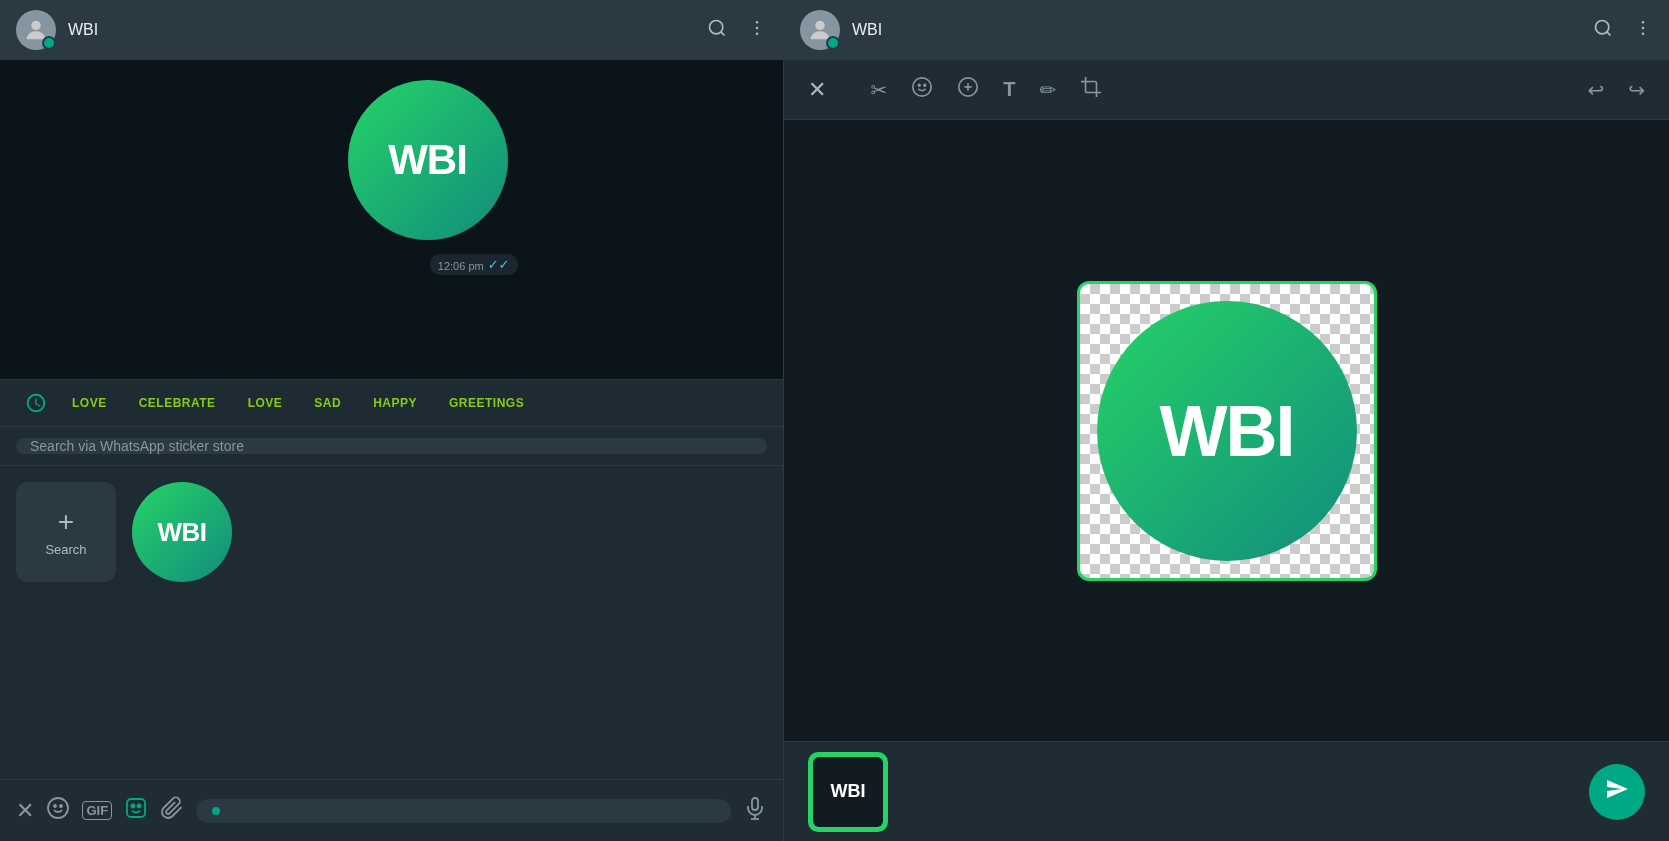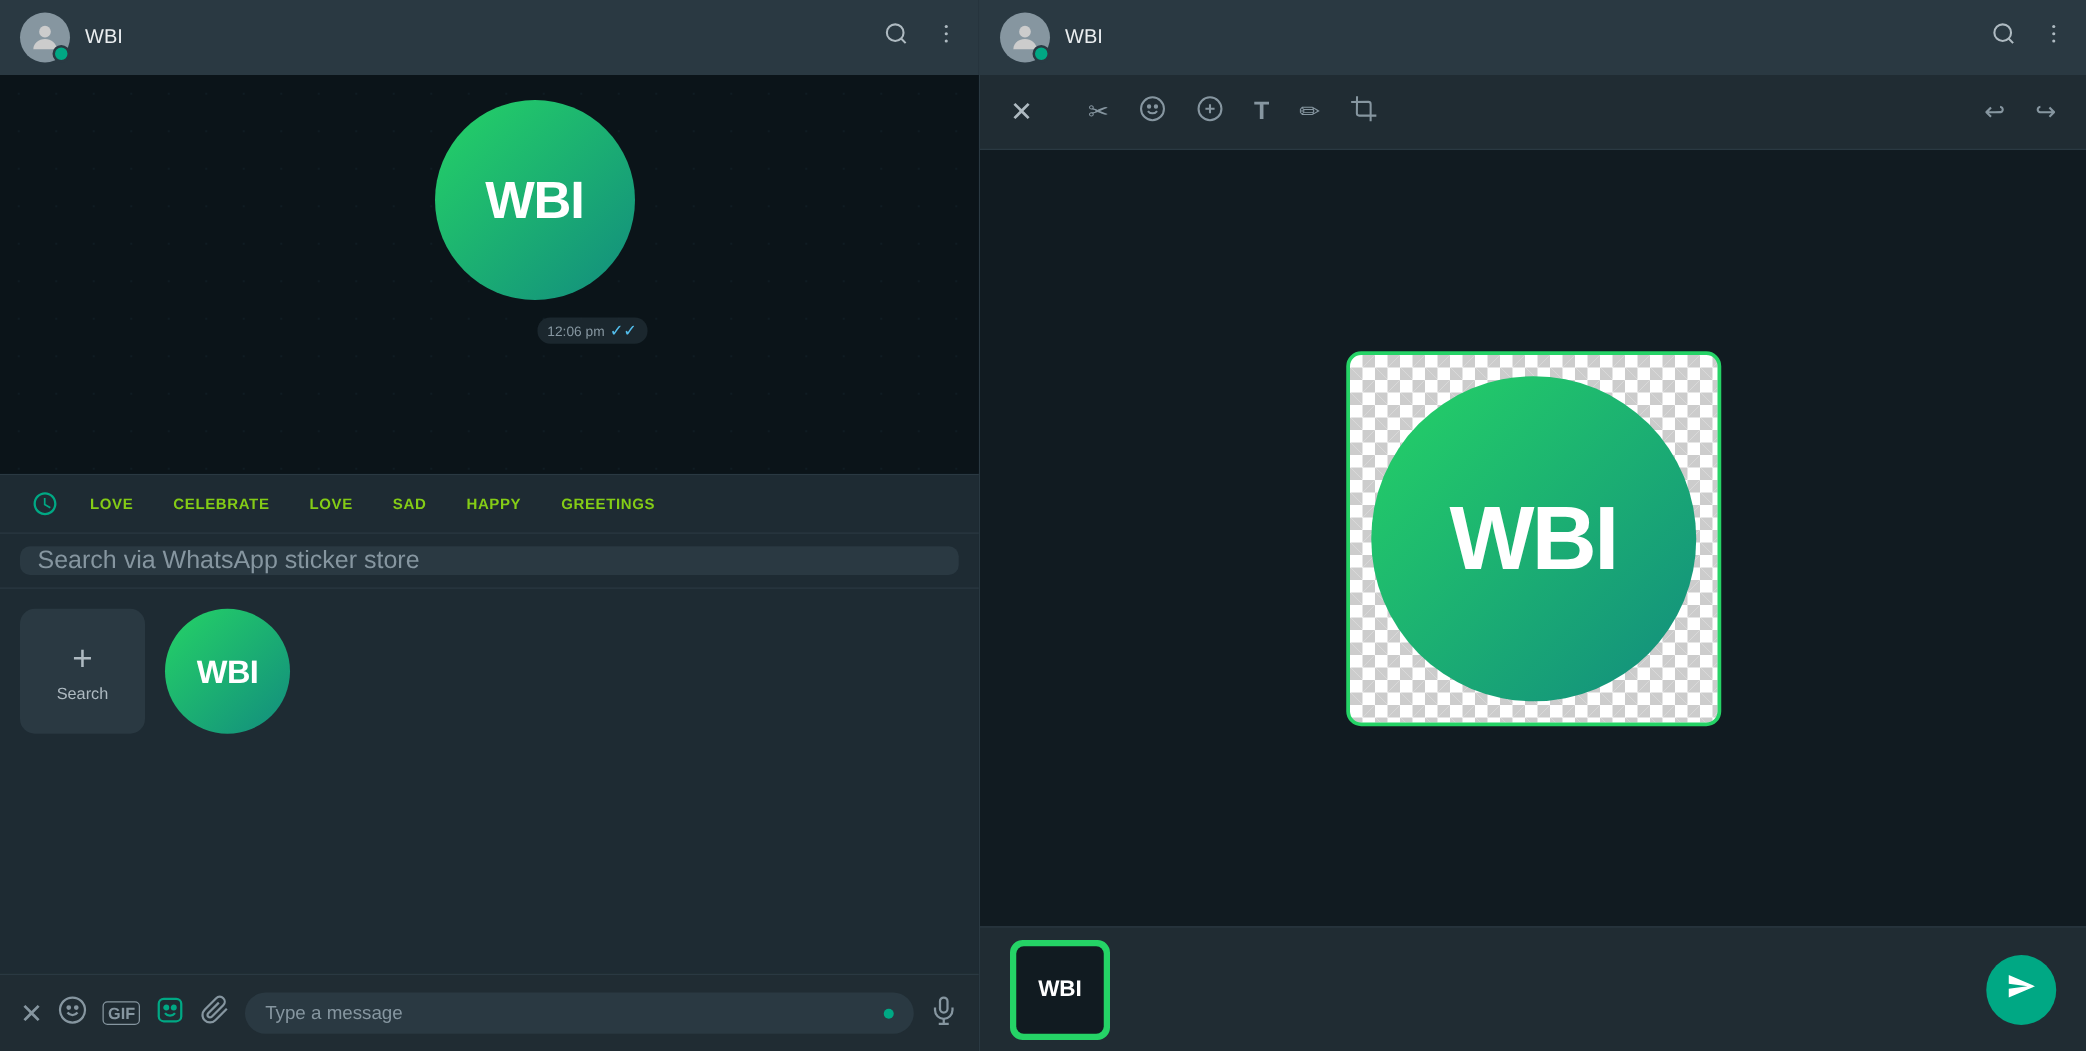--- a/index.html
+++ b/index.html
@@ -182,21 +182,21 @@
     .sticker-search {
       padding: 10px 16px;
       border-bottom: 1px solid #2a3942;
     }
     .sticker-search input {
       width: 100%;
       background: #2a3942;
       border: none;
       outline: none;
       color: #8696a0;
-      font-size: 20px;
+      font-size: 14px;
       padding: 0 14px;
       border-radius: 8px;
     }
     .sticker-search input::placeholder {
       color: #8696a0;
     }
 
     .sticker-grid {
       flex: 1;
       padding: 16px;
@@ -542,21 +542,20 @@
           <circle cx="15" cy="10" r="1.5" fill="#00a884"></circle>
           <path d="M8 14.5s1.5 2 4 2 4-2 4-2" stroke="#00a884"></path>
         </svg>
     </span>
     <span class="toolbar-icon">
       <svg width="24" height="24" viewBox="0 0 24 24" fill="none" stroke="#8696a0" stroke-width="1.8">
           <path d="M21.44 11.05l-9.19 9.19a6 6 0 01-8.49-8.49l9.19-9.19a4 4 0 015.66 5.66l-9.2 9.19a2 2 0 01-2.83-2.83l8.49-8.48"></path>
         </svg>
     </span>
     <div class="message-input-container">
-      <input class="message-input" type="text" placeholder="Type a message" style="">
       <div class="dot-indicator"></div>
     </div>
     <span class="mic-icon">
       <svg width="24" height="24" viewBox="0 0 24 24" fill="none" stroke="#8696a0" stroke-width="1.8">
           <rect x="9" y="2" width="6" height="12" rx="3"></rect>
           <path d="M19 10v2a7 7 0 01-14 0v-2"></path>
           <line x1="12" y1="19" x2="12" y2="23"></line>
           <line x1="8" y1="23" x2="16" y2="23"></line>
         </svg>
     </span>

